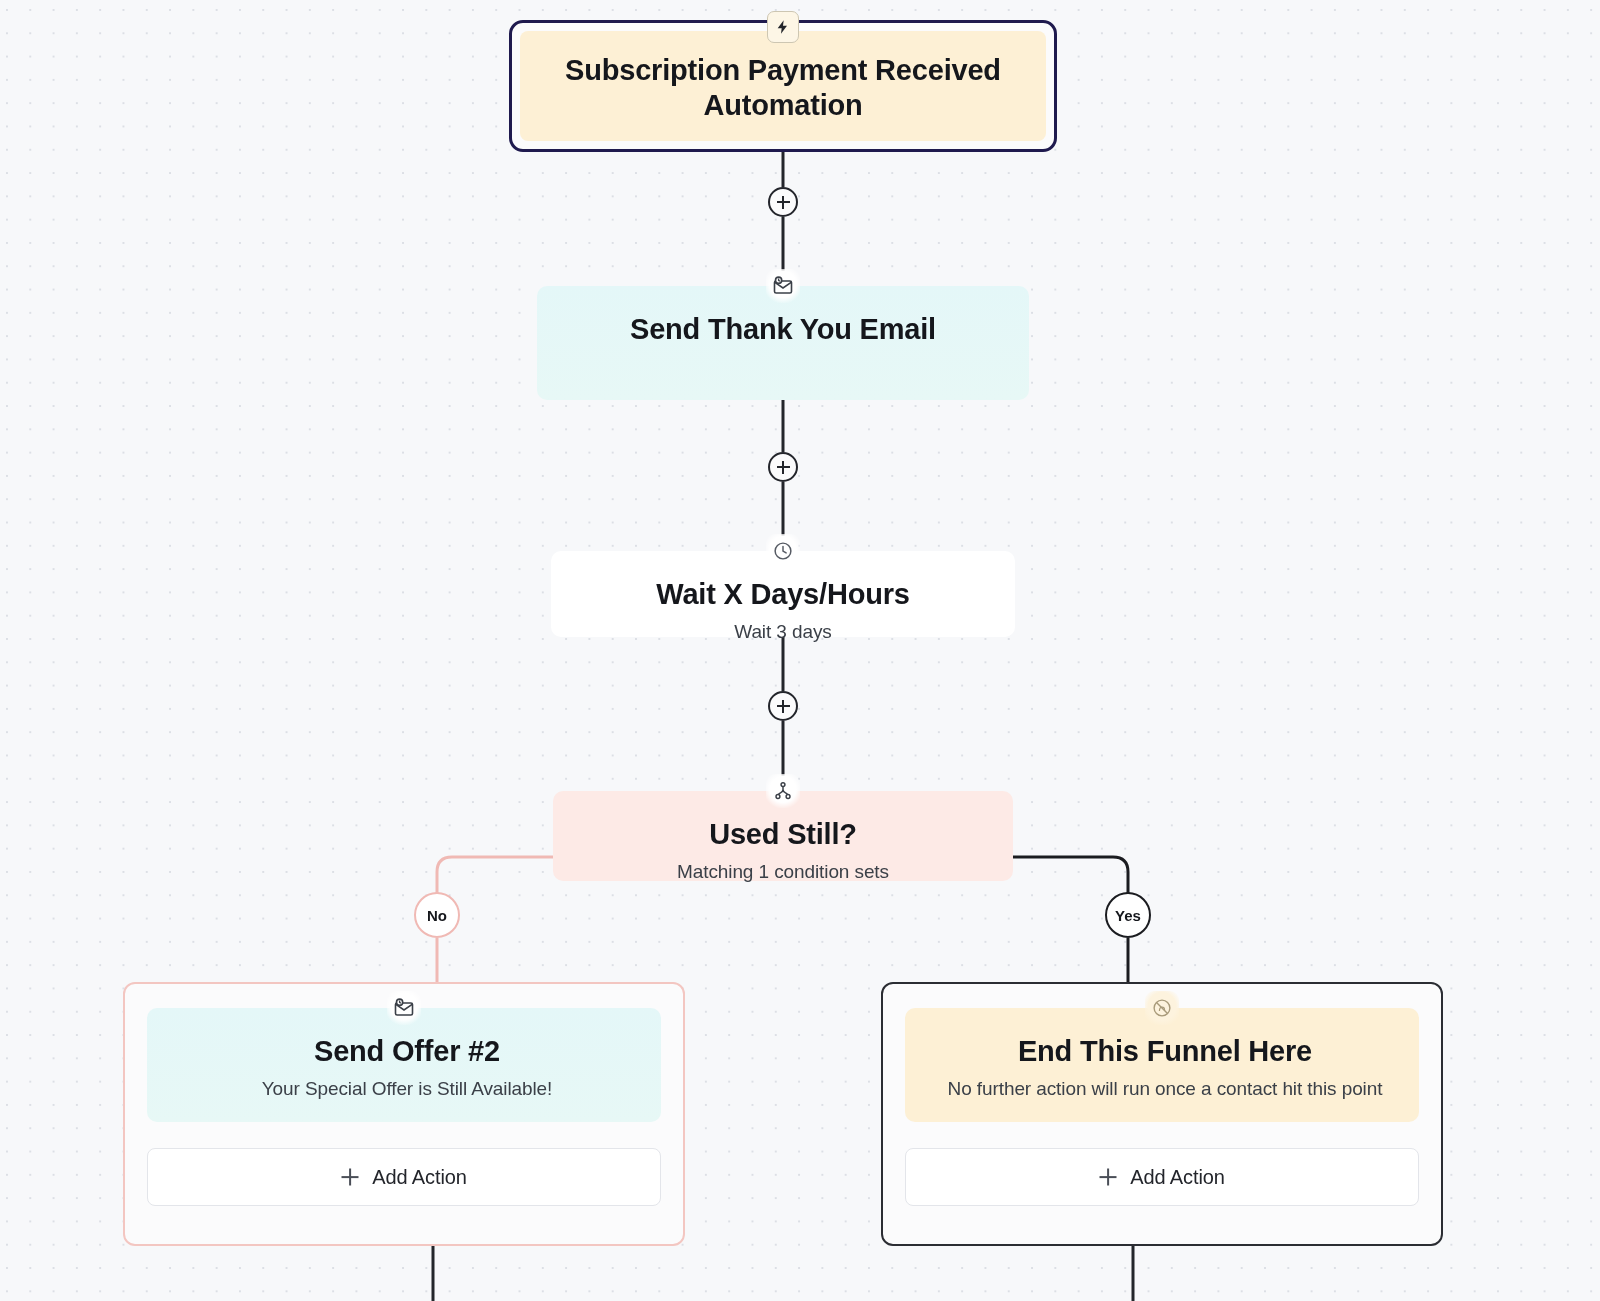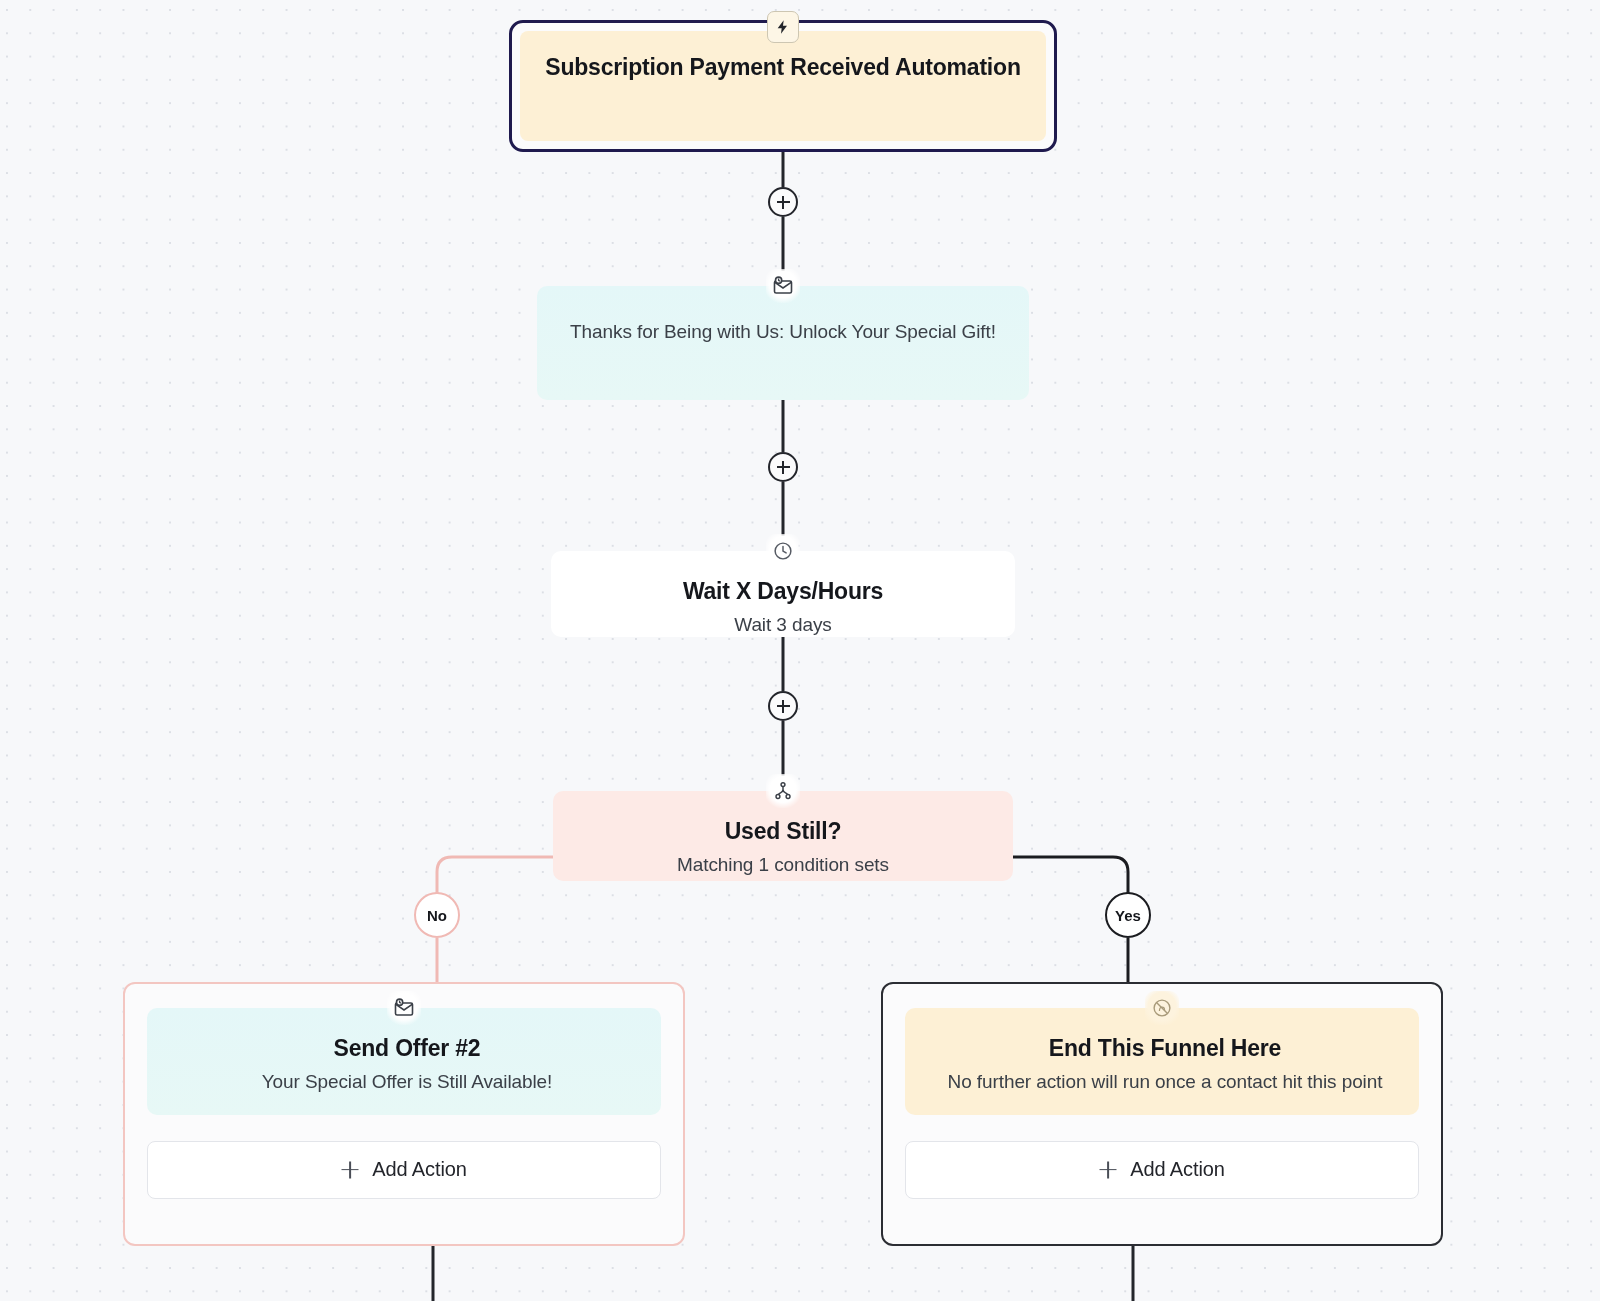--- a/index.html
+++ b/index.html
@@ -37,21 +37,21 @@
 
   
   .node {
     position: absolute;
     box-sizing: border-box;
     border-radius: 10px;
     text-align: center;
     padding: 26px 22px 20px 22px;
   }
   .node-title {
-    font-size: 23px;
+    font-size: 29px;
     font-weight: bold;
     color: #15171c;
     line-height: 1.22;
     letter-spacing: -0.2px;
   }
   .node-sub {
     font-size: 19px;
     color: #3b4048;
     line-height: 1.35;
     margin-top: 7px;
@@ -243,21 +243,21 @@
 
 <div class="node n-cyan" style="left:537px;top:286px;width:492px;height:114px;">
   <div class="node-icon">
     <svg width="24" height="24" viewBox="0 0 24 24" fill="none" stroke="#3b4048" stroke-width="1.6">
       <rect x="3.5" y="7" width="17" height="12" rx="1.6"></rect>
       <path d="M3.5 8.2 L12 14 L20.5 8.2"></path>
       <circle cx="7.6" cy="6.2" r="3.1" fill="#ffffff" stroke="#3b4048" stroke-width="1.6"></circle>
       <path d="M7.6 4.4 v1.9 l1.3 0.9" stroke="#3b4048" stroke-width="1.3"></path>
     </svg>
   </div>
-  <div class="node-sub">Thanks for Being with Us: Unlock Your Special Gift!</div>
+  <div class="node-title">Send Thank You Email</div>
 </div>
 
 <div class="node n-white" style="left:551px;top:551px;width:464px;height:86px;">
   <div class="node-icon">
     <svg width="22" height="22" viewBox="0 0 24 24" fill="none" stroke="#555a63" stroke-width="1.6">
       <circle cx="12" cy="12" r="8.6"></circle>
       <path d="M12 7.2 V12 l3.4 2.1" stroke-linecap="round"></path>
     </svg>
   </div>
   <div class="node-title">Wait X Days/Hours</div>

